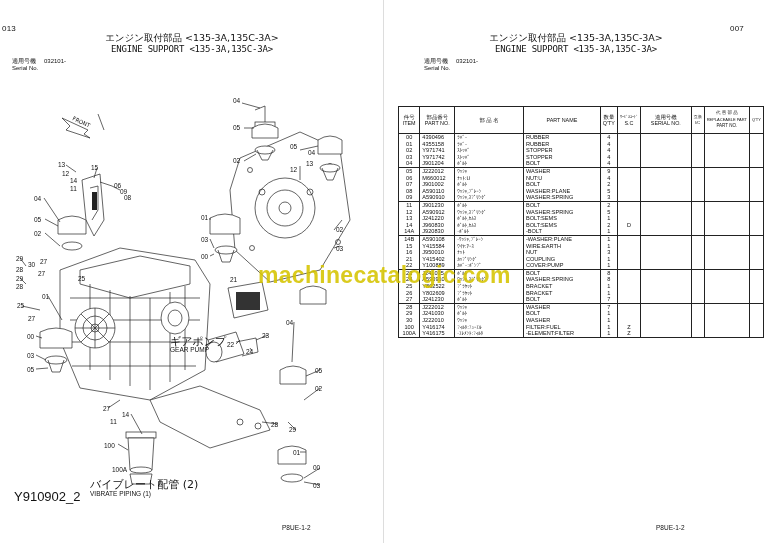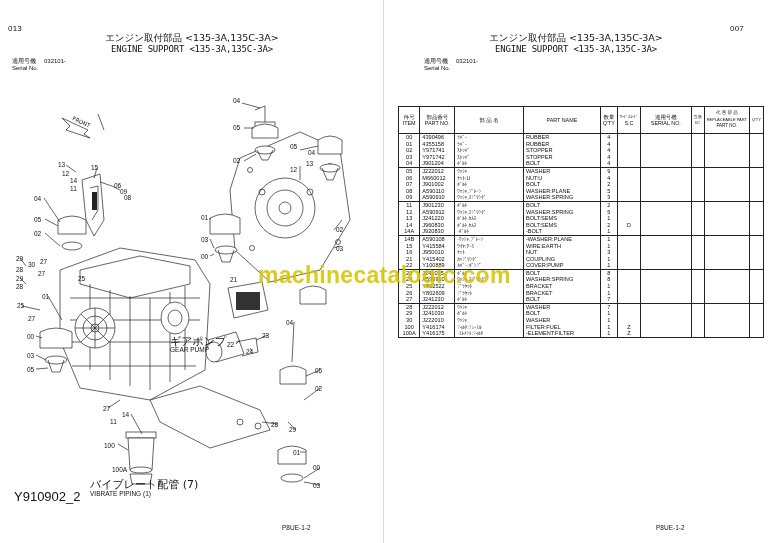--- a/index.html
+++ b/index.html
@@ -5,21 +5,21 @@
   * { box-sizing: border-box; margin: 0; padding: 0; }
   html, body { width: 768px; height: 543px; background: #ffffff; overflow: hidden; }
   body { font-family: "Liberation Sans", "DejaVu Sans", sans-serif; color: #111; position: relative; }
 
   .page { position: absolute; top: 0; height: 543px; width: 384px; background: #fff; }
   .page.left { left: 0; }
   .page.right { left: 384px; }
   .page-divider { position: absolute; left: 383px; top: 0; width: 1px; height: 543px; background: #ddd; }
 
   .page-num { position: absolute; top: 24px; font-size: 8px; letter-spacing: 0.2px; }
-  .left .page-num { left: 8px; text-align: center; }
+  .left .page-num { left: 2px; text-align: center; }
   .right .page-num { right: 24px; }
 
   .title-jp { position: absolute; top: 32px; left: 0; width: 384px; text-align: center; font-family: "DejaVu Sans", sans-serif; font-size: 9.5px; }
   .title-en { position: absolute; top: 44px; left: 0; width: 384px; text-align: center; font-family: "DejaVu Sans Mono", monospace; font-size: 9px; letter-spacing: -0.2px; }
 
   .serial { position: absolute; font-size: 6px; line-height: 7px; }
   .left .serial { left: 12px; top: 58px; }
   .right .serial { left: 40px; top: 58px; }
   .serial .val { margin-left: 8px; }
 
@@ -205,21 +205,21 @@
     <span class="callout" style="left:104px;top:372px;">100</span>
     <span class="callout" style="left:271px;top:351px;">28</span>
     <span class="callout" style="left:289px;top:356px;">29</span>
     <span class="callout" style="left:112px;top:396px;">100A</span>
     <span class="callout" style="left:293px;top:379px;">01</span>
     <span class="callout" style="left:313px;top:394px;">00</span>
     <span class="callout" style="left:313px;top:412px;">03</span>
 
     <span class="lbl-jp" style="left:170px;top:268px;">ギアポンプ</span>
     <span class="lbl-en" style="left:170px;top:276px;">GEAR PUMP</span>
-    <span class="lbl-jp" style="left:90px;top:411px;">バイブレート配管 (7)</span>
+    <span class="lbl-jp" style="left:90px;top:411px;">バイブレート配管 (2)</span>
     <span class="lbl-en" style="left:90px;top:420px;">VIBRATE PIPING (1)</span>
   </div>
 
   <div class="fig-code">Y910902_2</div>
   <div class="footer">P8UE-1-2</div>
 </div>
 
 <div class="page-divider"></div>
 
 <div class="page right">

